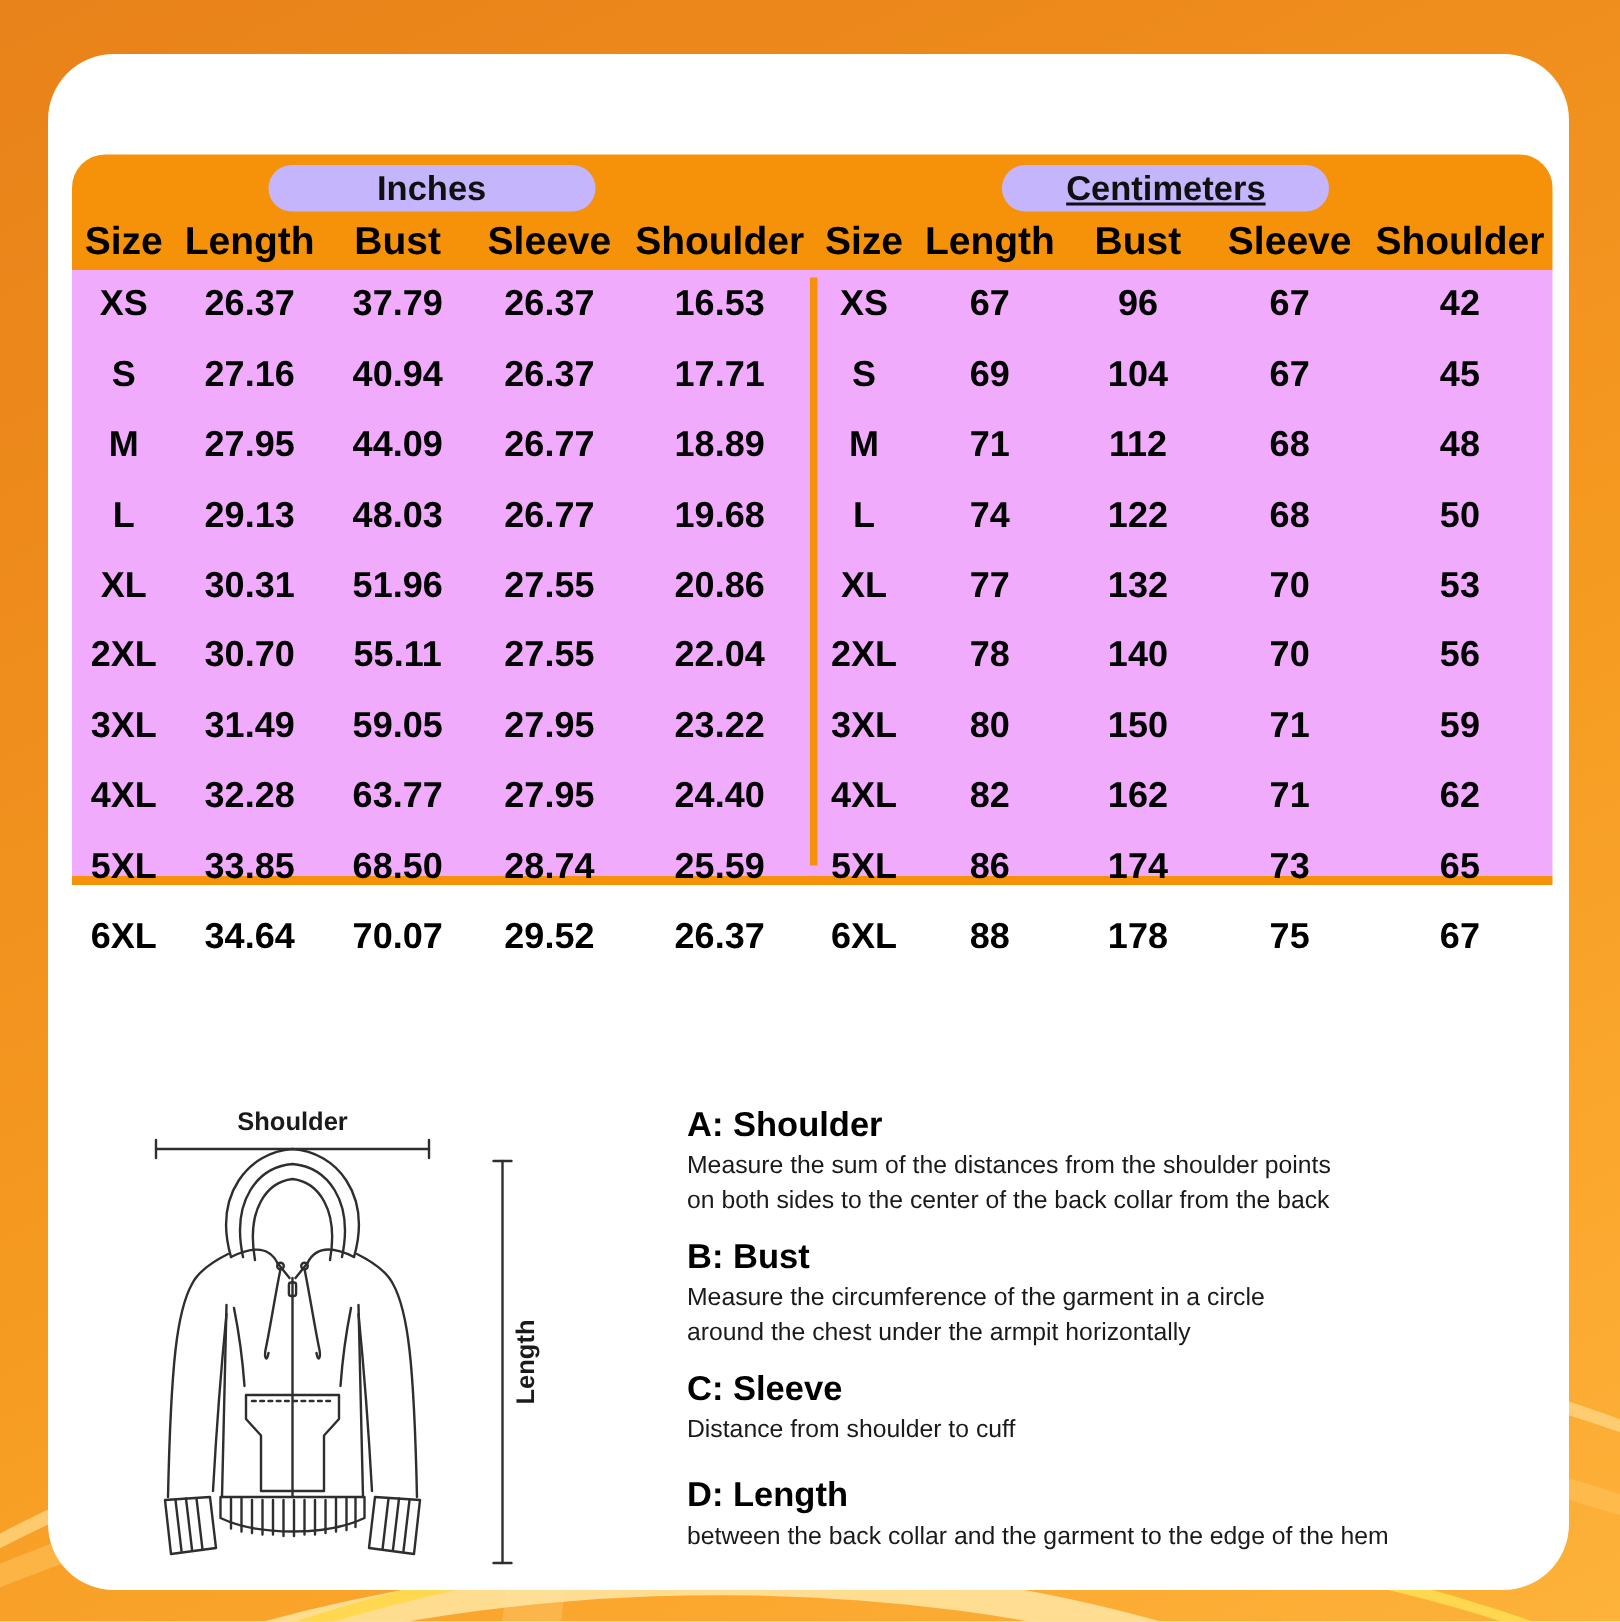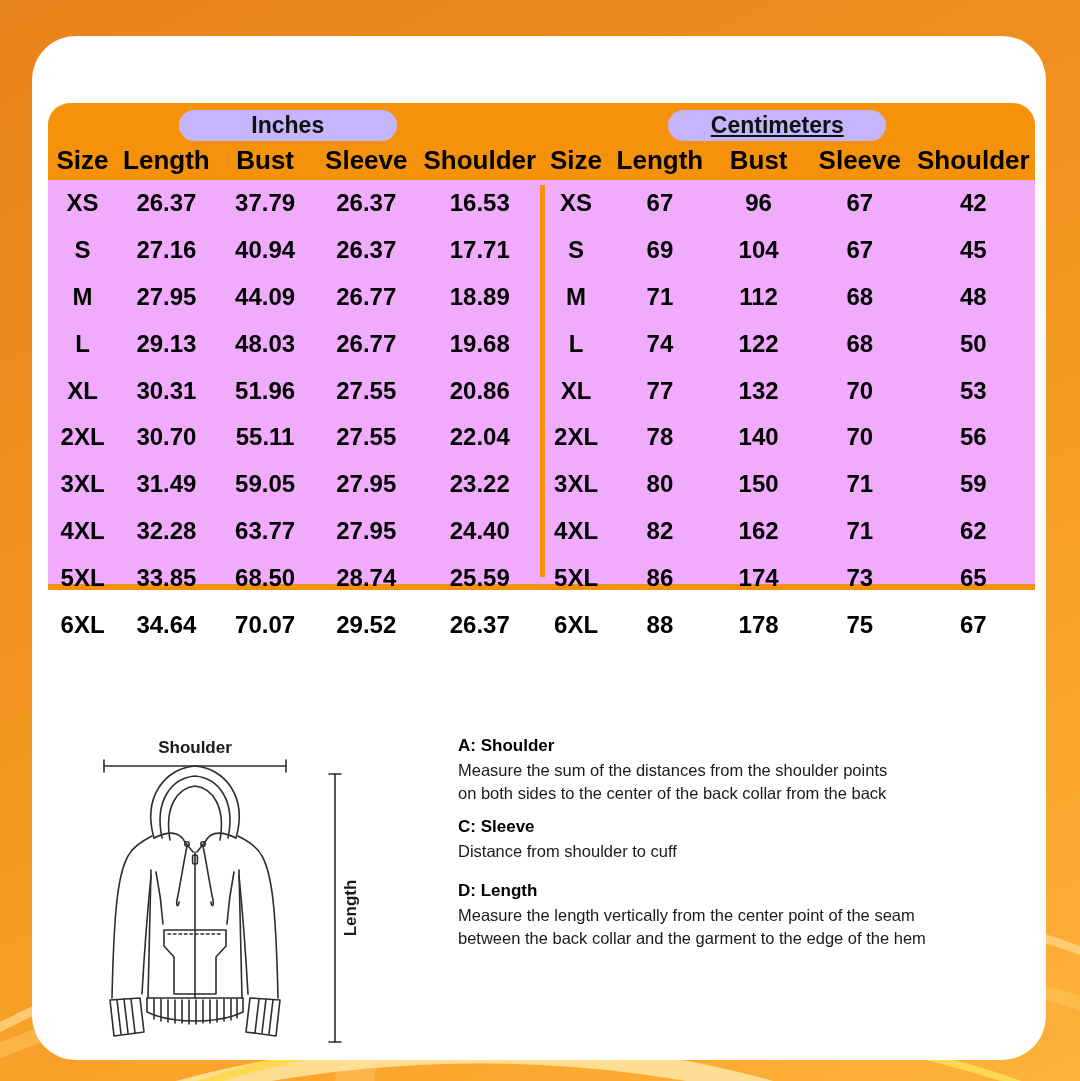--- a/index.html
+++ b/index.html
@@ -36,21 +36,21 @@
   .td{display:block;text-align:center;font-weight:bold;font-size:24px;color:#000;}
   .v-divider{position:absolute;left:calc(50% - 2px);top:5px;bottom:7px;width:5px;background:#f6920a;}
   .bottom-rule{height:6px;background:#f6920a;}
 
   .reminder{position:absolute;left:0;right:0;top:628px;text-align:center;font-weight:bold;font-size:19px;line-height:25px;color:#101010;}
 
   .diagram{position:absolute;left:58px;top:698px;width:330px;height:318px;}
   .measurements{position:absolute;left:426px;top:700px;width:570px;}
   .m-section{margin-bottom:12px;}
   .m-section.c-extra{margin-bottom:18px;}
-  .m-head{font-size:17px;font-weight:bold;color:#000;margin-bottom:3px;}
+  .m-head{font-size:23px;font-weight:bold;color:#000;margin-bottom:3px;}
   .m-line{font-size:16.5px;line-height:23px;color:#1a1a1a;}
   .m-line:empty{display:none;}
 </style>
 </head>
 <body>
 
 <div class="wave w5"></div>
 <div class="wave w2"></div>
 <div class="wave w1"></div>
 <div class="wave w4"></div>
@@ -251,25 +251,29 @@
       </g>
     </svg>
   </div>
 
   <div class="measurements">
     <div class="m-section">
       <div class="m-head">A: Shoulder</div>
       <div class="m-line">Measure the sum of the distances from the shoulder points</div>
       <div class="m-line">on both sides to the center of the back collar from the back</div>
     </div>
+    <div class="m-section">
+      <div class="m-head">B: Bust</div>
+      <div class="m-line">Measure the circumference of the garment in a circle</div>
+      <div class="m-line">around the chest under the armpit horizontally</div>
+    </div>
     <div class="m-section c-extra">
       <div class="m-head">C: Sleeve</div>
       <div class="m-line">Distance from shoulder to cuff</div>
 
     </div>
     <div class="m-section">
       <div class="m-head">D: Length</div>
-      <div class="m-line">Measure the length vertically from the center point of the seam</div>
       <div class="m-line">between the back collar and the garment to the edge of the hem</div>
     </div>
   </div>
 
 </div>
 
 </body></html>

